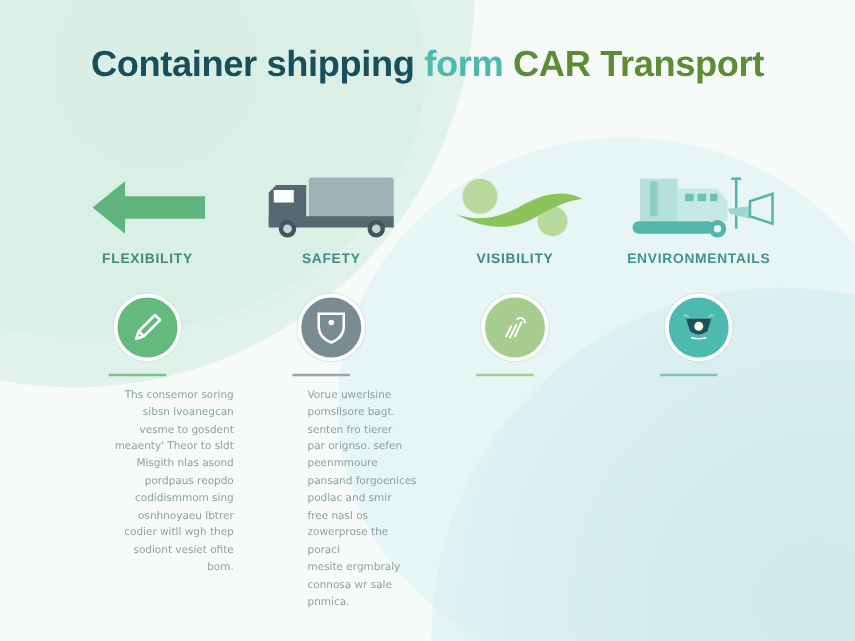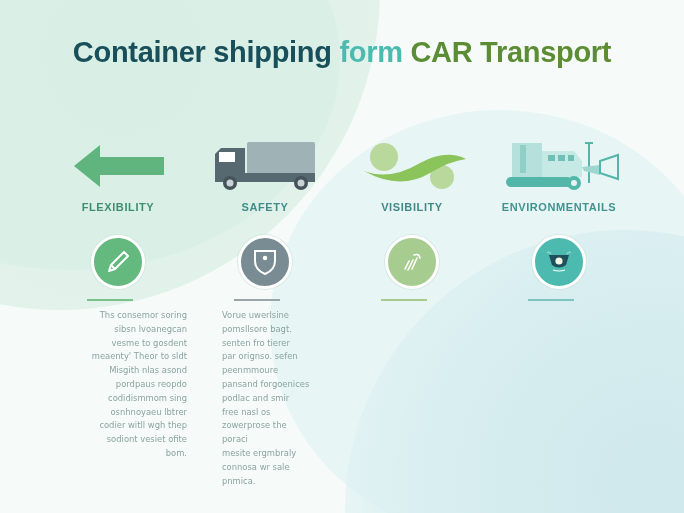--- a/index.html
+++ b/index.html
@@ -85,21 +85,21 @@
     </svg>
   </div>
   <div class="label" style="color:#3e8d8a;">SAFETY</div>
   <div class="circle" style="background:#7a8c93;">
     <svg width="26" height="28" viewBox="0 0 26 28">
       <path d="M3 3 L23 3 L23 13 Q23 22 13 26 Q3 22 3 13 Z" fill="none" stroke="#ffffff" stroke-width="2"></path>
       <circle cx="13" cy="10" r="2.2" fill="#ffffff"></circle>
     </svg>
   </div>
   <div class="rule" style="background:#98a6aa;margin-left:44px;"></div>
-  <div class="desc" style="margin-left:32px;">Vorue uwerlsine
+  <div class="desc" style="margin-left:56px;">Vorue uwerlsine
 pomsllsore bagt.
 senten fro tierer
 par orignso. sefen
 peenmmoure
 pansand forgoenices
 podlac and smir
 free nasl os
 zowerprose the
 poraci
 mesite ergmbraly

